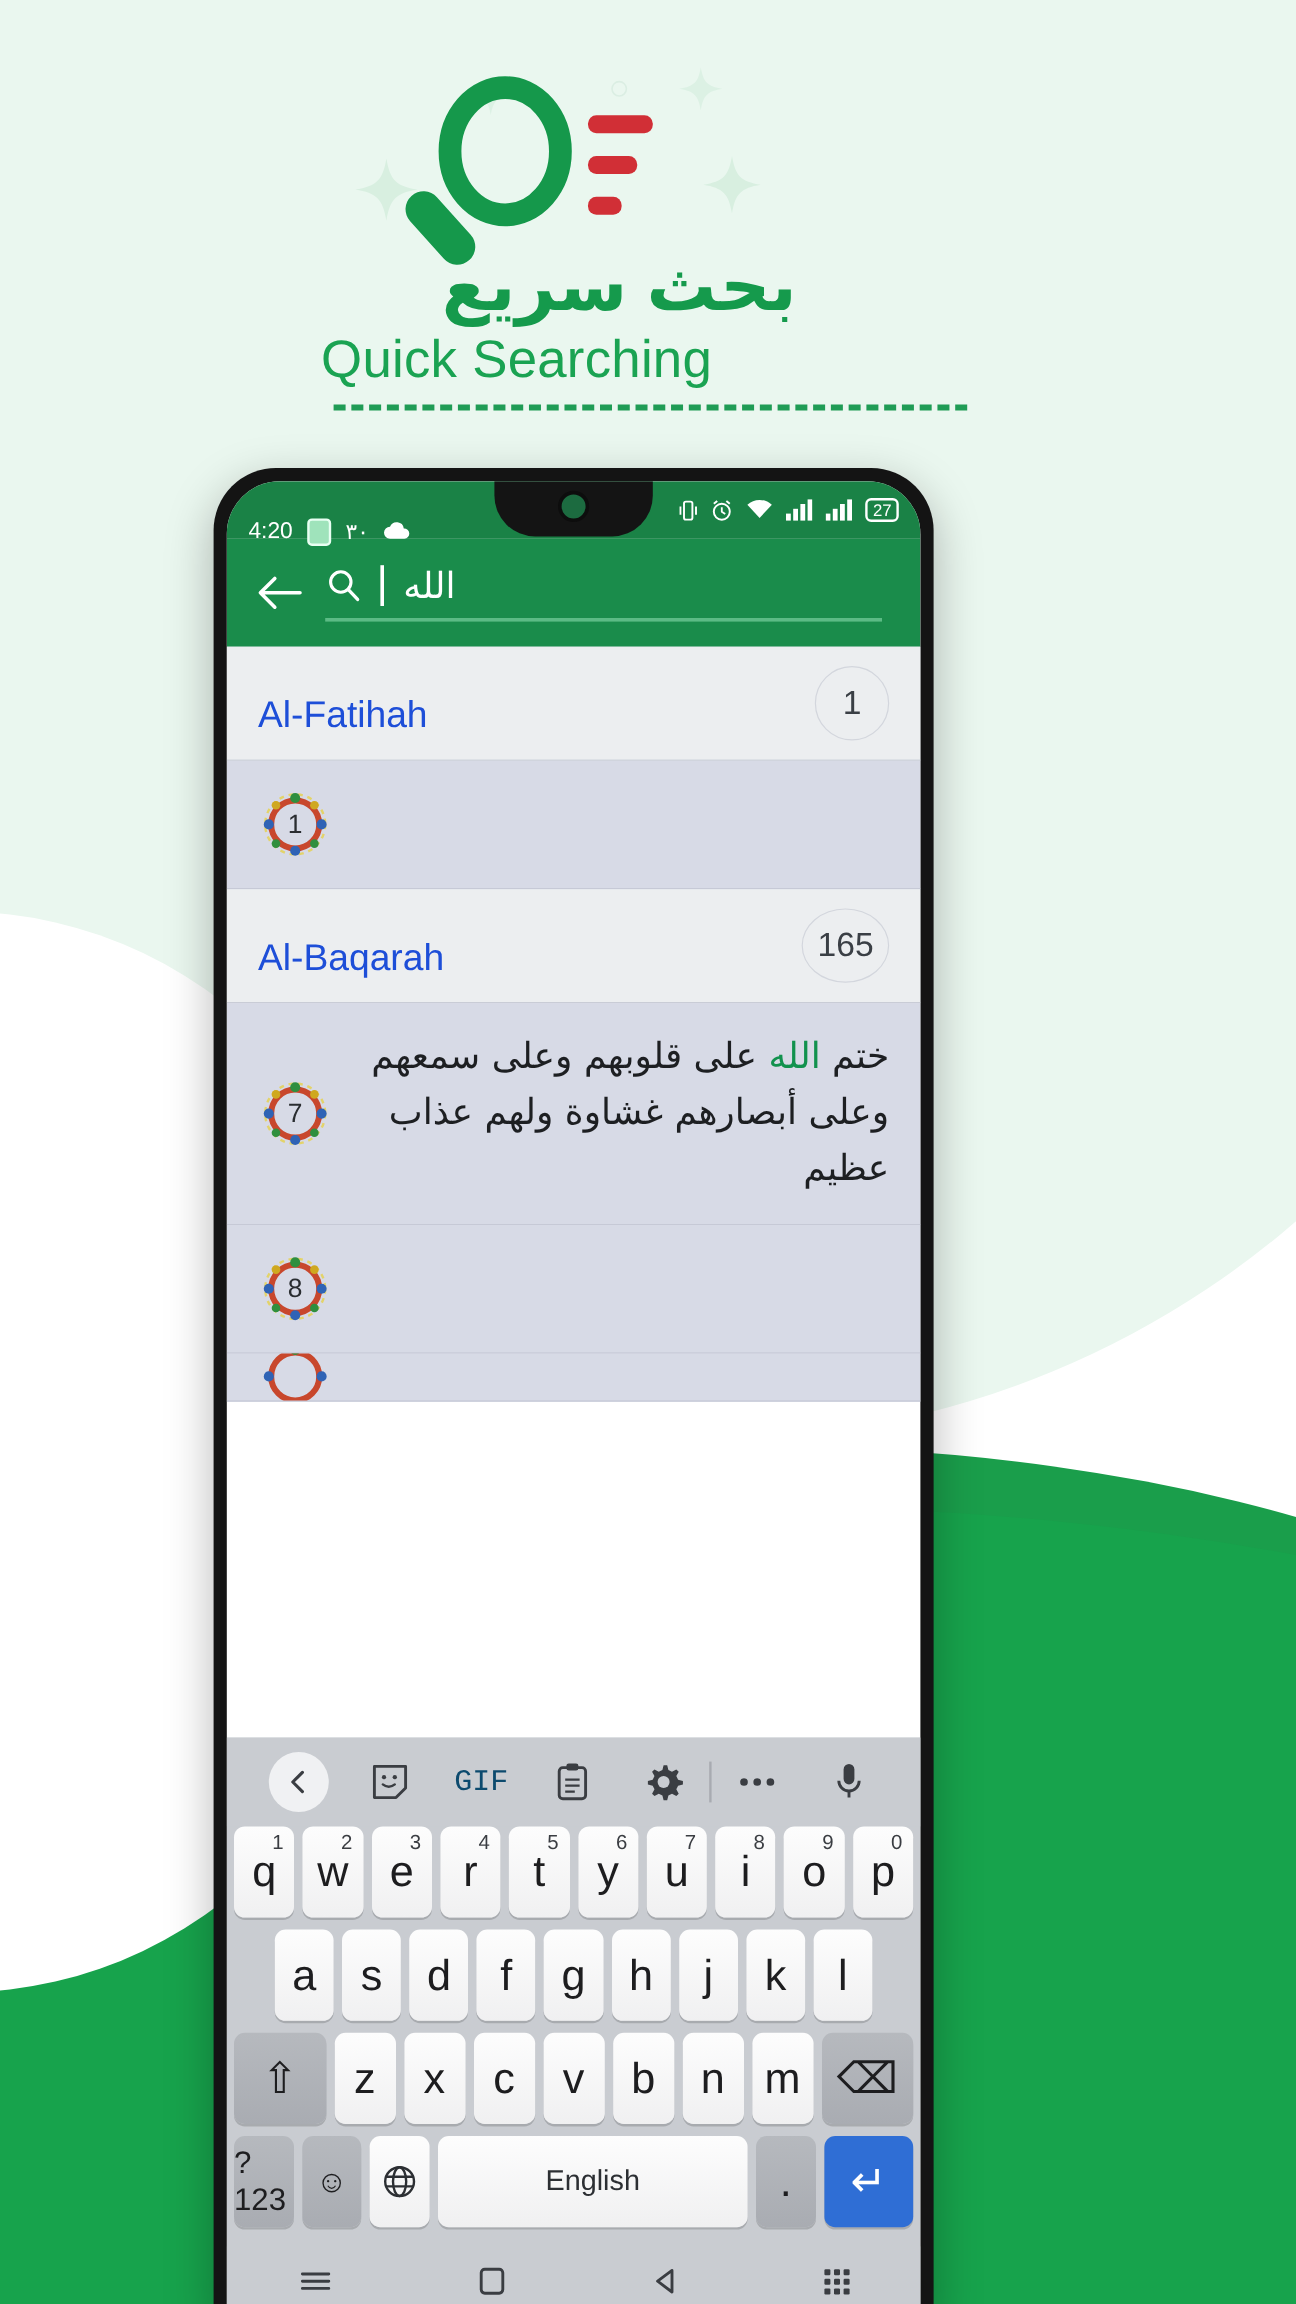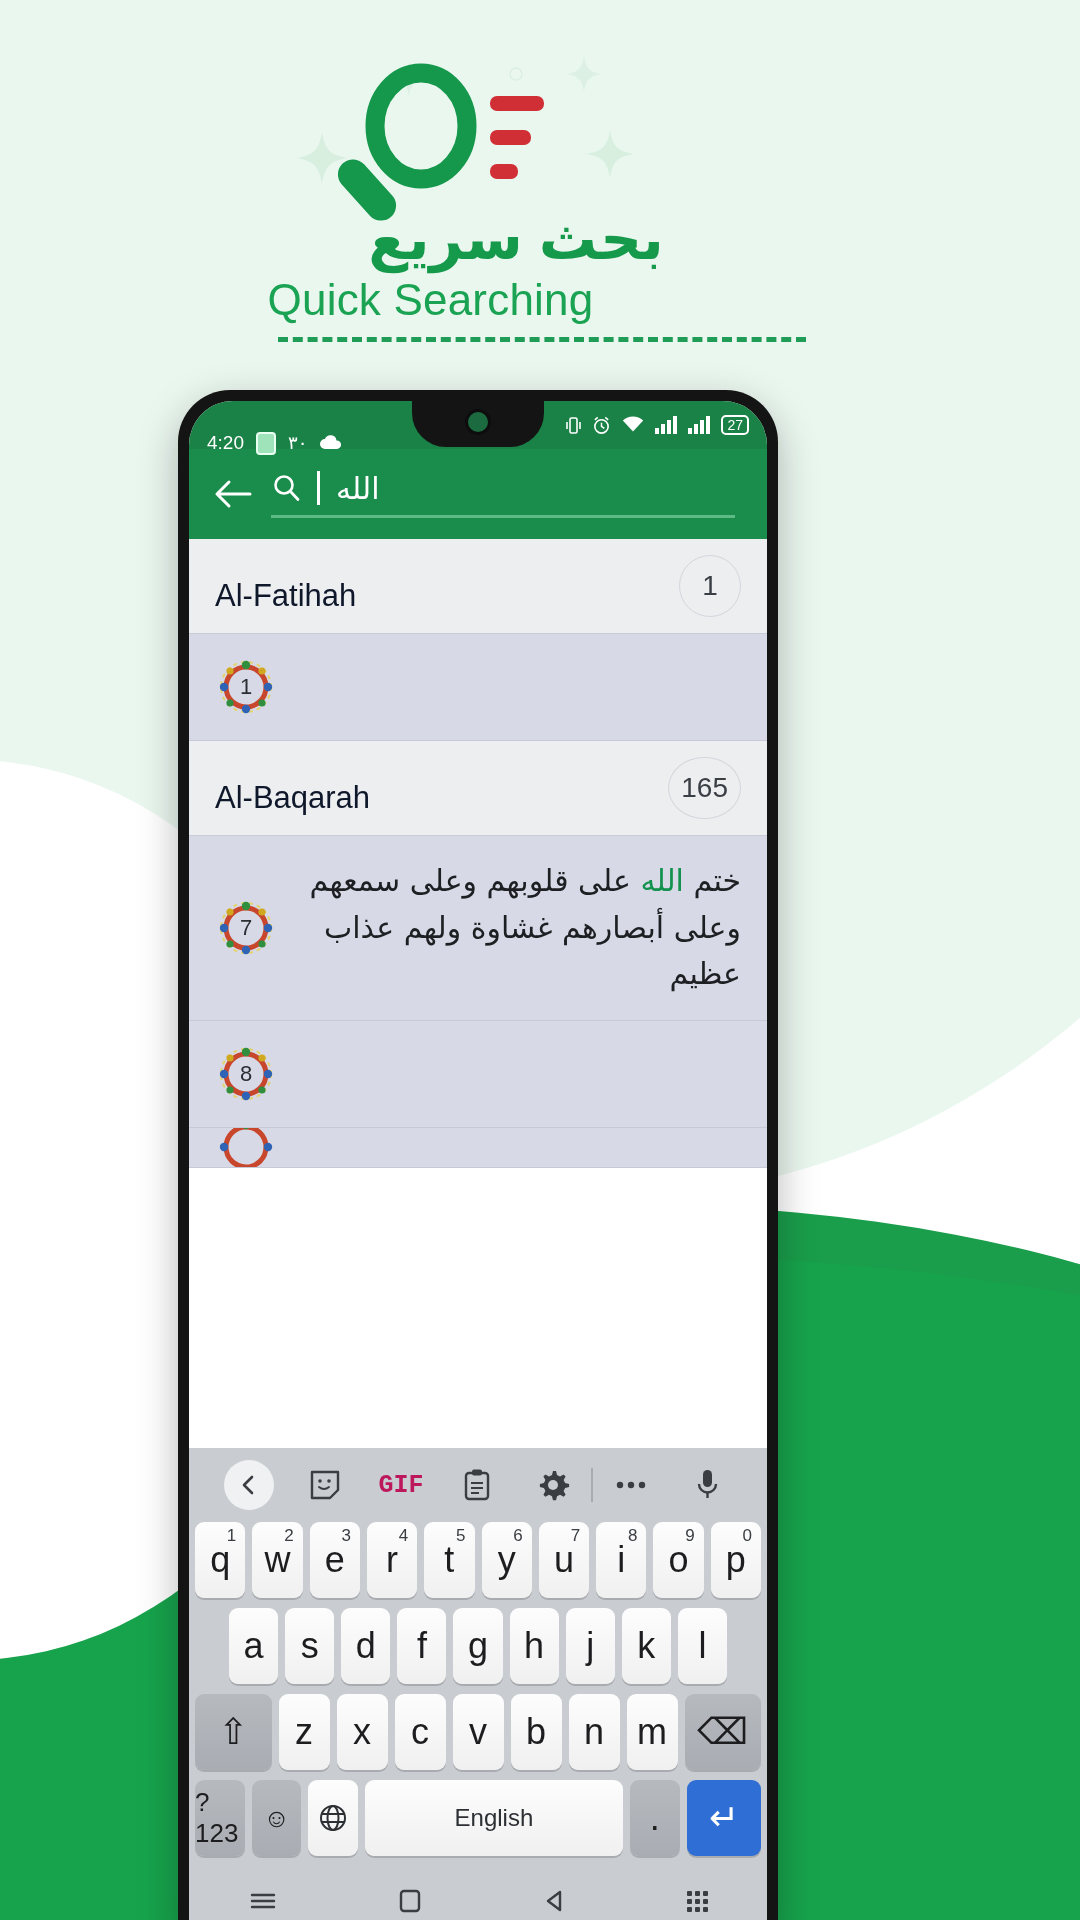--- a/index.html
+++ b/index.html
@@ -116,21 +116,21 @@
     vertical-align:middle;
   }
 
   
   .list { background:#d9dce8; }
   .surah-row {
     height:95px; background:#eceef0;
     display:flex; align-items:center; justify-content:space-between;
     padding:0 26px; border-bottom:1px solid #c9ccd6;
   }
-  .surah-name { font-size:31px; color:#0f172a;margin-top:19px; }
+  .surah-name { font-size:31px; color:#1d4ed8;margin-top:19px; }
   .surah-count {
     min-width:62px; height:62px; border-radius:50%;
     border:1px solid #d3d6dd;
     display:flex; align-items:center; justify-content:center;
     font-size:28px; color:#3a3f45; padding:0 12px;
   }
   .verse-row {
     background:#d7dae6; display:flex; align-items:center;
     padding:22px 26px; border-bottom:1px solid #c6c9d6; gap:16px;
   }
@@ -391,21 +391,21 @@
         </div>
         <div class="kb-tool">
           <svg width="34" height="34" viewBox="0 0 34 34">
             <path d="M4 4 h26 v18 l-8 8 h-18 Z" fill="none" stroke="#3a3d42" stroke-width="2.4" stroke-linejoin="round"></path>
             <circle cx="12" cy="13" r="1.8" fill="#3a3d42"></circle>
               <circle cx="21" cy="13" r="1.8" fill="#3a3d42"></circle>
             <path d="M11 19 q5 4 10 0" stroke="#3a3d42" stroke-width="2" fill="none" stroke-linecap="round"></path>
           </svg>
         </div>
         <div class="kb-tool">
-          <span style="font-size:25px;font-weight:bold;color:#be185d;font-family:'Liberation Mono',monospace;">GIF</span>
+          <span style="font-size:25px;font-weight:normal;color:#0c4a6e;font-family:'Liberation Mono',monospace;">GIF</span>
         </div>
         <div class="kb-tool">
           <svg width="30" height="34" viewBox="0 0 30 34">
             <rect x="4" y="5" width="22" height="26" rx="3" fill="none" stroke="#3a3d42" stroke-width="2.4"></rect>
             <rect x="10" y="1.5" width="10" height="6" rx="2" fill="#3a3d42"></rect>
             <path d="M9 15 h12 M9 20 h12 M9 25 h8" stroke="#3a3d42" stroke-width="2"></path>
           </svg>
         </div>
         <div class="kb-tool">
           <svg width="34" height="34" viewBox="0 0 34 34">

